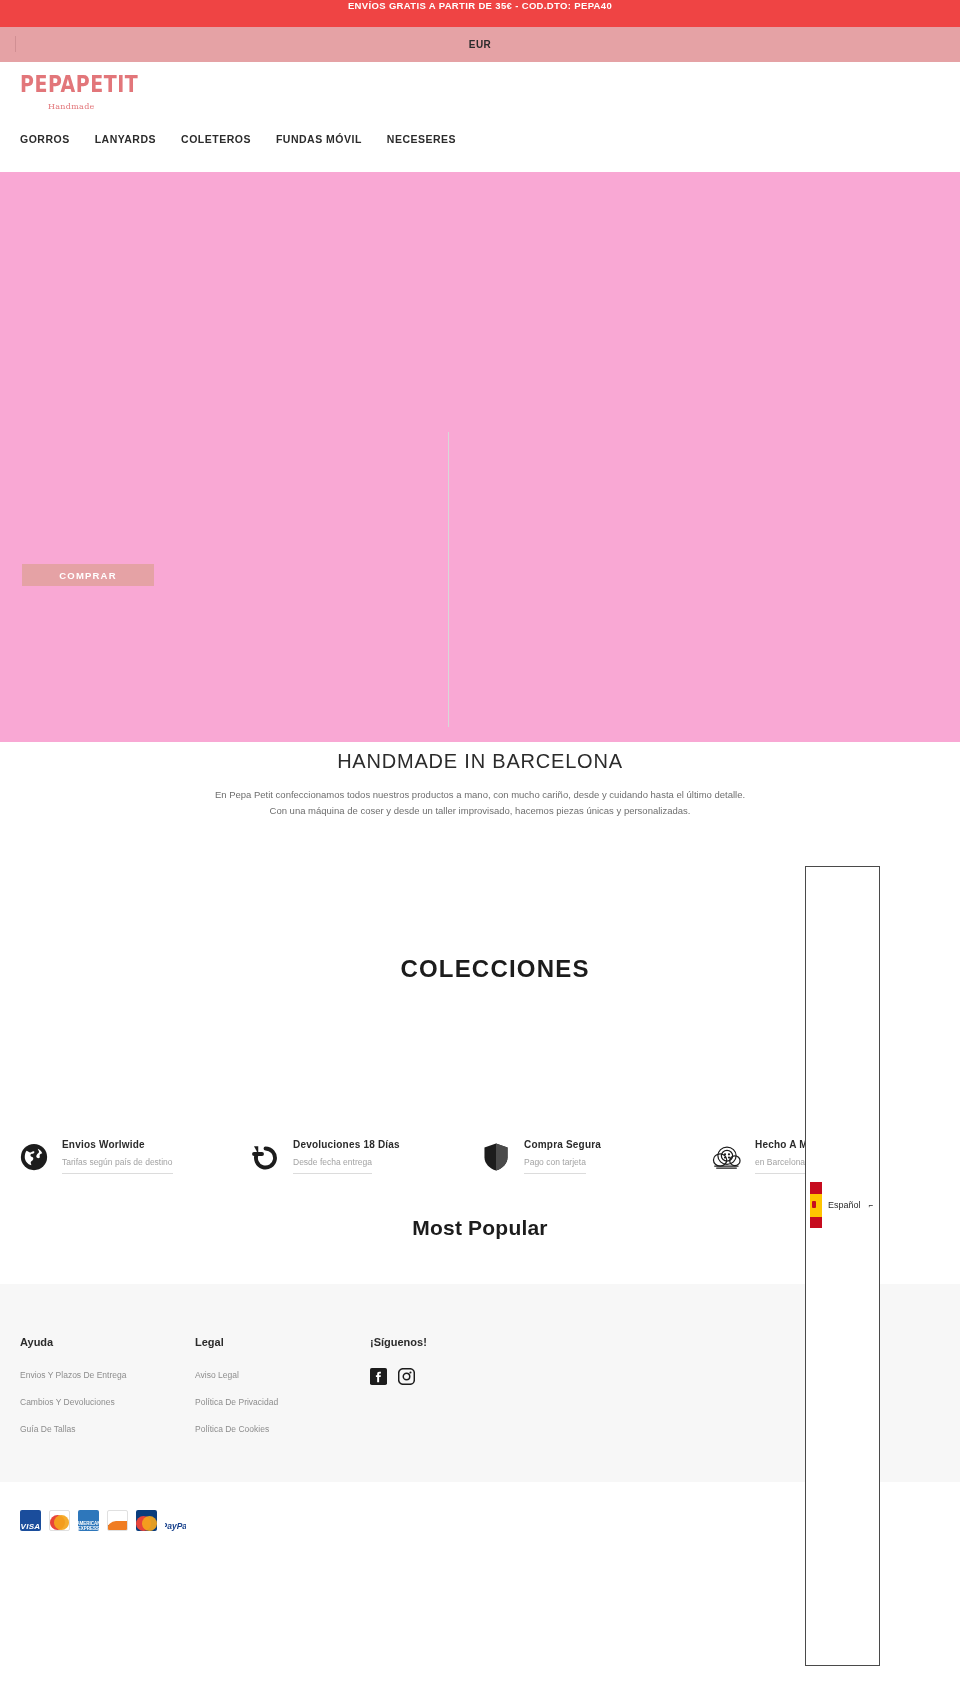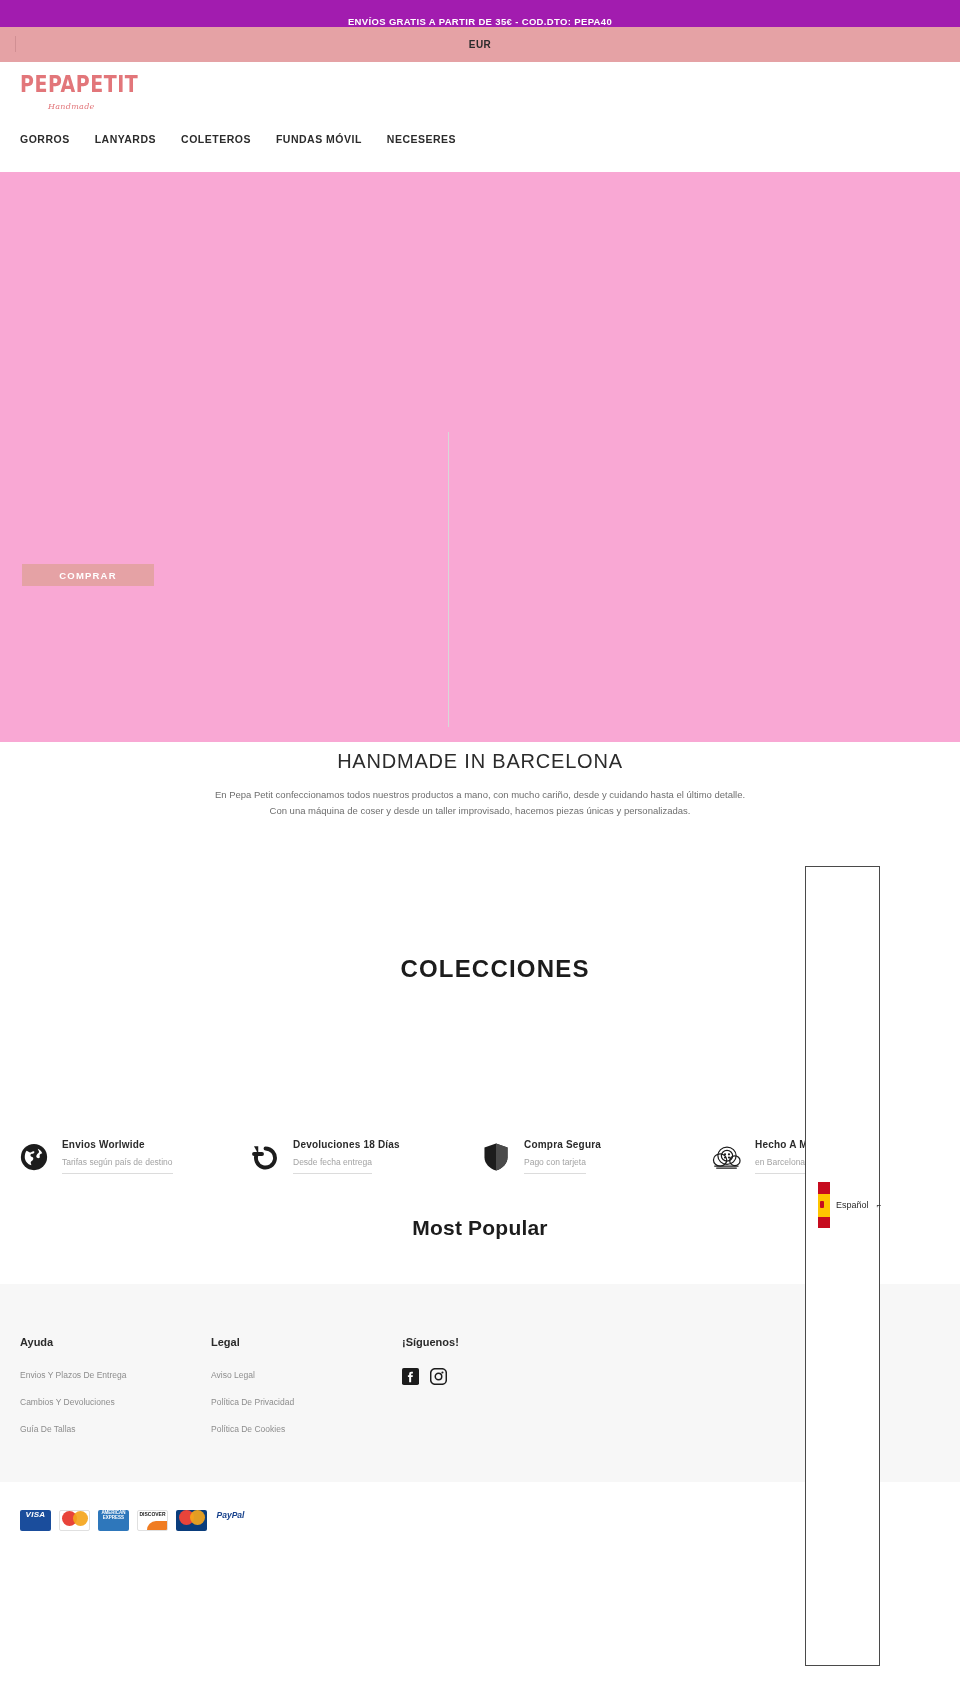--- a/index.html
+++ b/index.html
@@ -9,24 +9,24 @@
     height: 1682px;
     background: #ffffff;
     font-family: "Liberation Sans", sans-serif;
     color: #2b2b2b;
     overflow: hidden;
     position: relative;
   }
 
   
   .announce {
-    background: #a21caf;
+    background: #ef4444;
     height: 27px;
     display: flex;
-    align-items: flex-end;
+    align-items: flex-start;
     justify-content: center;
   }
   .announce-text {
     color: #ffffff;
     font-size: 9.5px;
     font-weight: 700;
     letter-spacing: 0.35px;
   }
 
   
@@ -74,21 +74,20 @@
     font-weight: 700;
     letter-spacing: 0.5px;
     color: #e2767a;
     line-height: 1;
     transform: scaleY(1.25);
     transform-origin: left top;
     display: inline-block;
   }
   .logo-sub {
     font-family: "DejaVu Serif", serif;
-    font-style: italic;
     font-size: 8px;
     color: #e2767a;
     margin-top: 10px;
     margin-left: 28px;
     letter-spacing: 0.3px;
   }
 
   .mainnav {
     display: flex;
     gap: 25px;
@@ -248,21 +247,21 @@
 
   
   .footer {
     margin-top: 44px;
     background: #f7f7f7;
     padding: 52px 20px 0 20px;
     height: 198px;
   }
   .footer-cols {
     display: flex;
-    gap: 16px;
+    gap: 0;
   }
   .footer-col { width: 175px; }
   .footer-col-title {
     font-size: 11px;
     font-weight: 700;
     color: #2b2b2b;
     margin: 0 0 22px 0;
   }
   .footer-link {
     display: block;
@@ -276,25 +275,25 @@
   .social-icon { cursor: pointer; }
 
   
   .payments {
     display: flex;
     gap: 8px;
     padding: 28px 20px 0 20px;
     align-items: center;
   }
   .pay {
-    width: 31px;
+    width: 21px;
     height: 21px;
     border-radius: 2px;
     display: flex;
-    align-items: flex-start;
+    align-items: flex-end;
     justify-content: center;
     font-size: 6px;
     font-weight: 700;
     overflow: hidden;
     position: relative;
   }
   .pay-visa { background: #1a4d9c; color: #fff; font-style: italic; font-size: 8px; letter-spacing: .3px; }
   .pay-mc { background: #ffffff; border: 1px solid #e0e0e0; }
   .pay-amex { background: #2e77bb; color: #fff; font-size: 4.5px; text-align: center; line-height: 5px; }
   .pay-discover { background: #ffffff; border: 1px solid #e0e0e0; color: #222; font-size: 5px; }
@@ -317,21 +316,21 @@
     left: 805px;
     top: 866px;
     width: 75px;
     height: 800px;
     background: #ffffff;
     border: 1px solid #4a4a4a;
   }
   .lang-inner {
     position: absolute;
     top: 315px;
-    left: 12px;
+    left: 4px;
     display: flex;
     align-items: center;
     gap: 6px;
   }
   .flag-es {
     width: 12px;
     height: 46px;
     position: relative;
     background: #c60b1e;
     flex: 0 0 12px;

